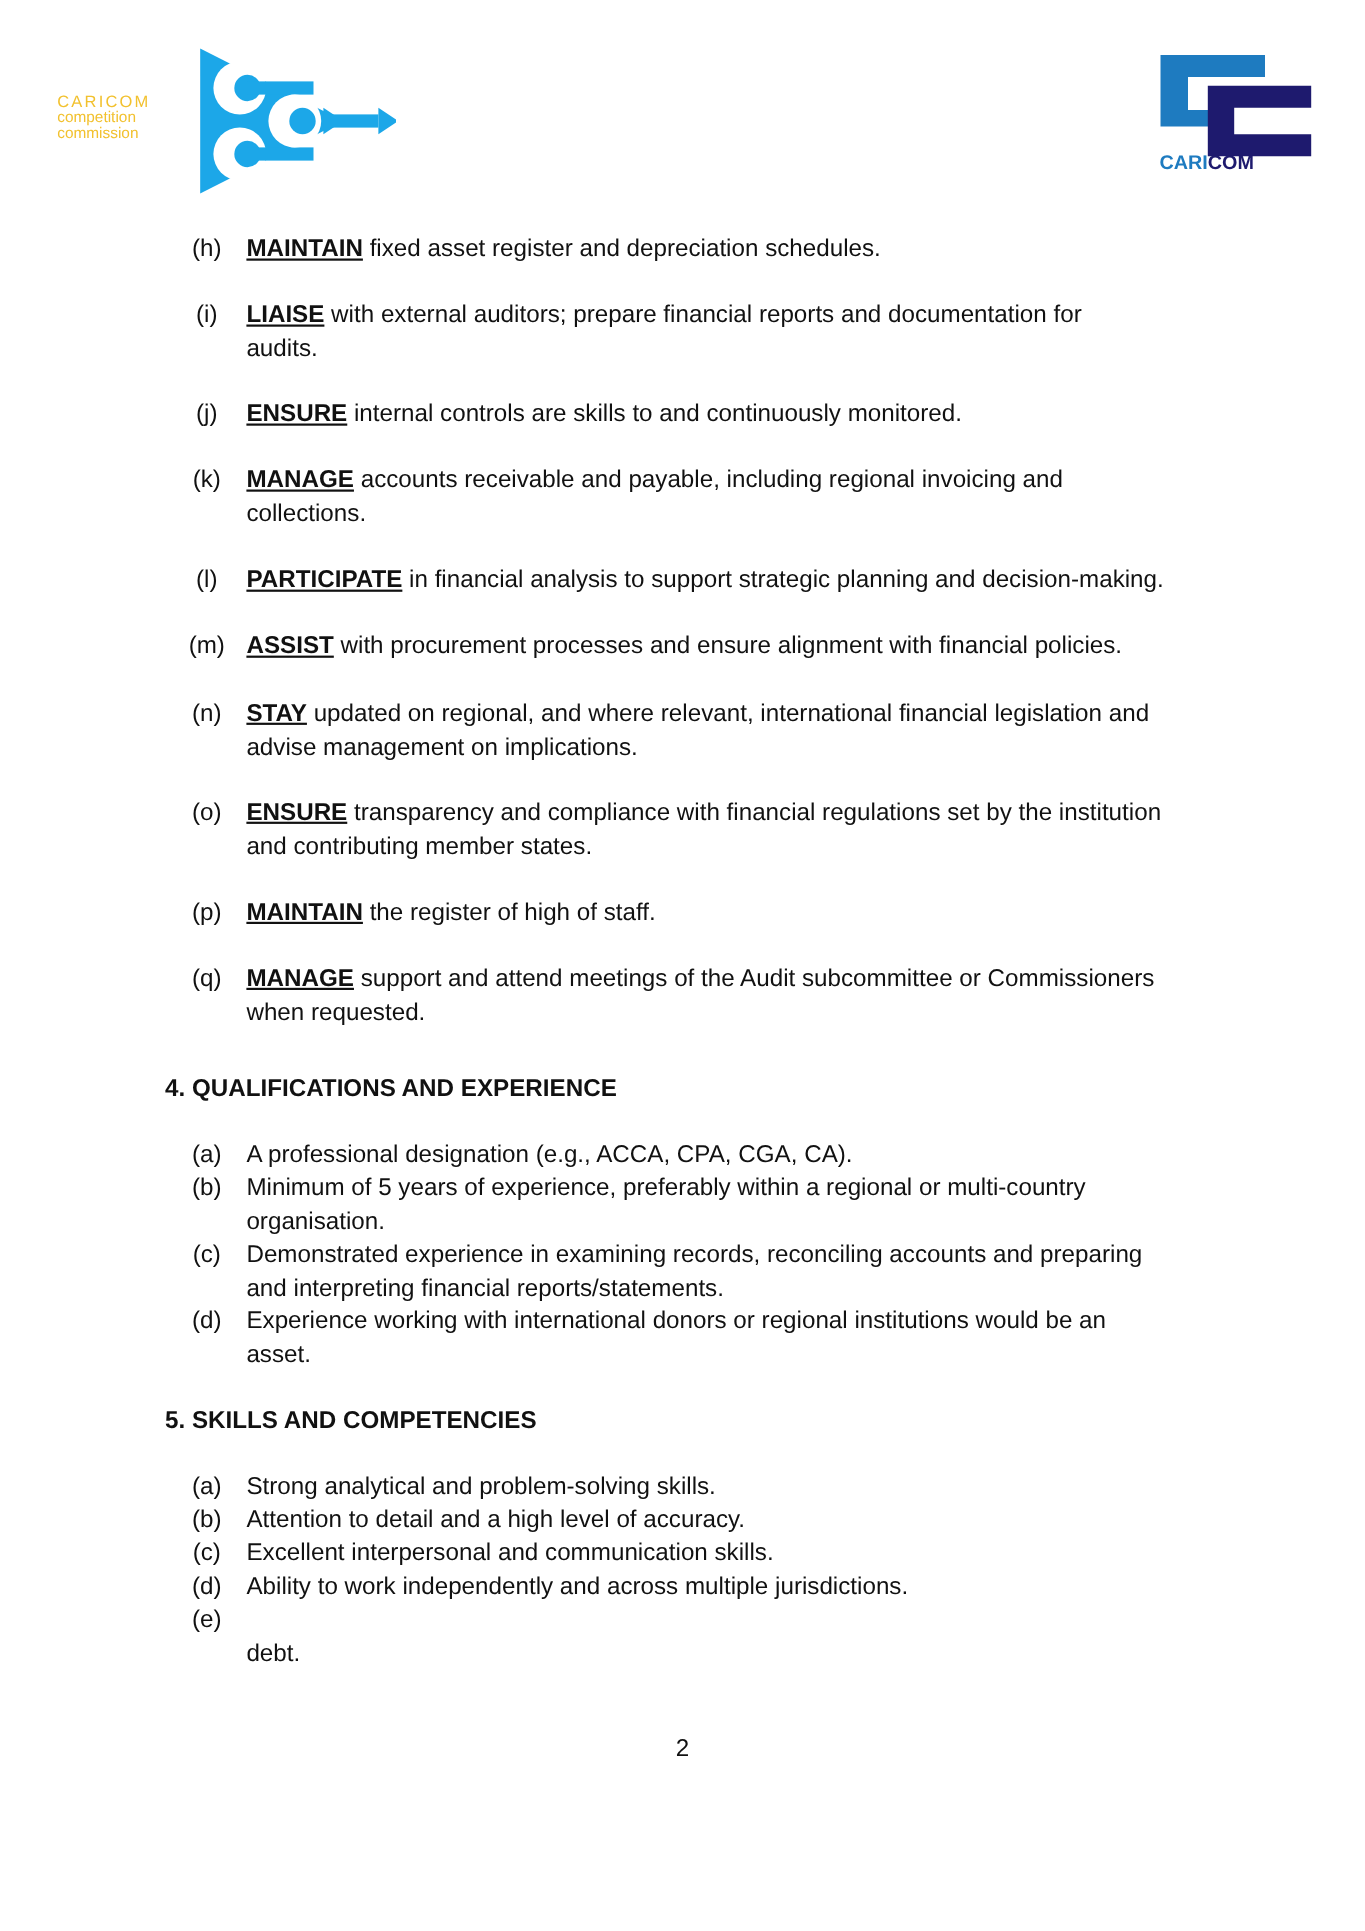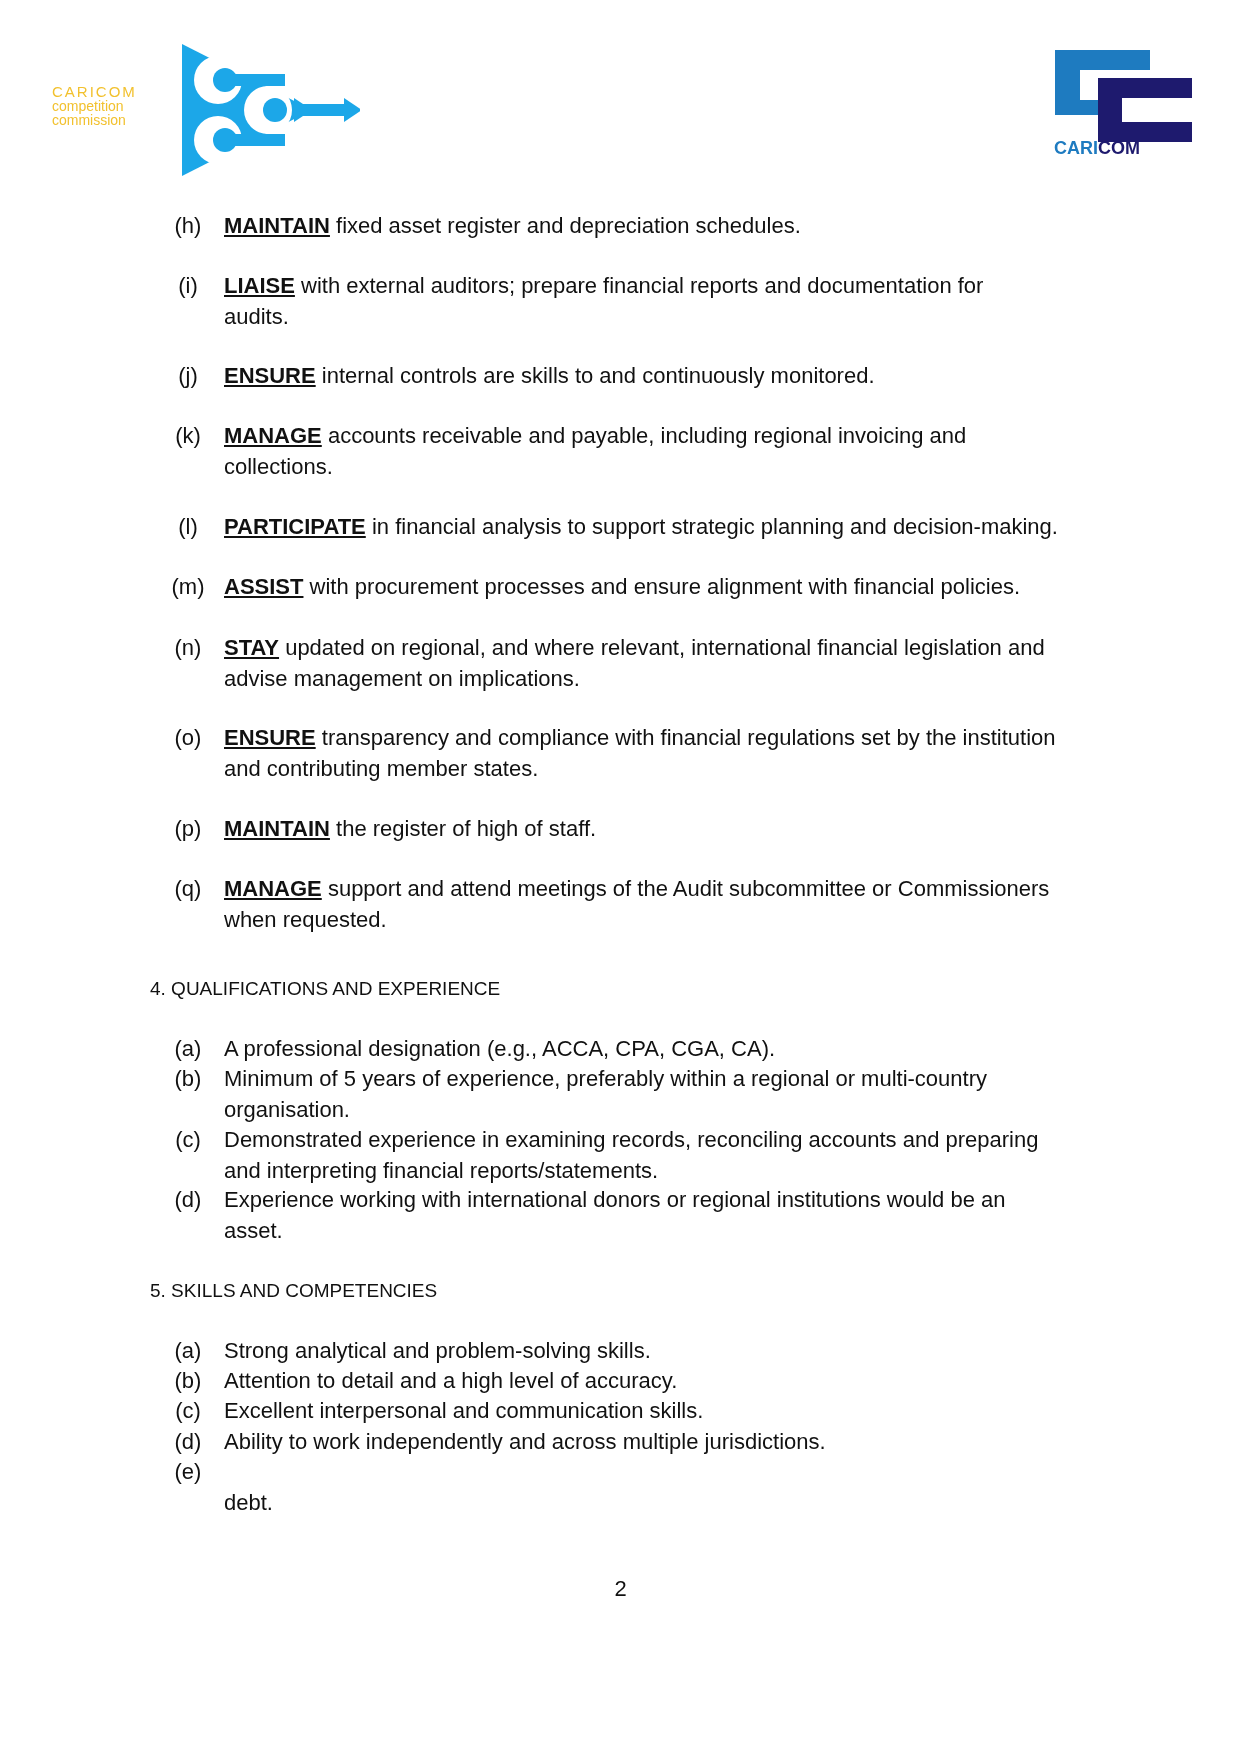--- a/index.html
+++ b/index.html
@@ -5,21 +5,21 @@
   html, body { margin: 0; padding: 0; background: #ffffff; }
   body { width: 1241px; height: 1755px; position: relative; overflow: hidden;
          font-family: "Liberation Sans", "DejaVu Sans", sans-serif; color: #111; }
   .logo-left { position: absolute; left: 50px; top: 40px; width: 310px; height: 140px; }
   .logo-right { position: absolute; left: 1050px; top: 40px; width: 155px; height: 115px; }
   .content { position: absolute; left: 0; top: 0; width: 1241px; }
   .item { position: absolute; left: 0; width: 1241px; font-size: 22px; line-height: 30.5px; }
   .item .lbl { position: absolute; width: 60px; text-align: center; left: 158px; }
   .item .txt { position: absolute; left: 224px; width: 880px; }
   .item b { font-weight: bold; text-decoration: underline; }
-  .heading { position: absolute; left: 150px; font-size: 19px; font-weight: normal; line-height: 30px; }
+  .heading { position: absolute; left: 150px; font-size: 22px; font-weight: bold; line-height: 30px; }
   .pagenum { position: absolute; left: 0; width: 1241px; text-align: center; top: 1576px; font-size: 22px; }
 </style>
 </head>
 <body>
 
 <div class="logo-left">
   <svg width="310" height="140" viewBox="0 0 310 140">
     <text x="2" y="57" font-family="Liberation Sans, sans-serif" font-size="15" fill="#F2C12E" letter-spacing="2">CARICOM</text>
     <text x="2" y="71" font-family="Liberation Sans, sans-serif" font-size="14" fill="#F2C12E">competition</text>
     <text x="2" y="85" font-family="Liberation Sans, sans-serif" font-size="14" fill="#F2C12E">commission</text>

